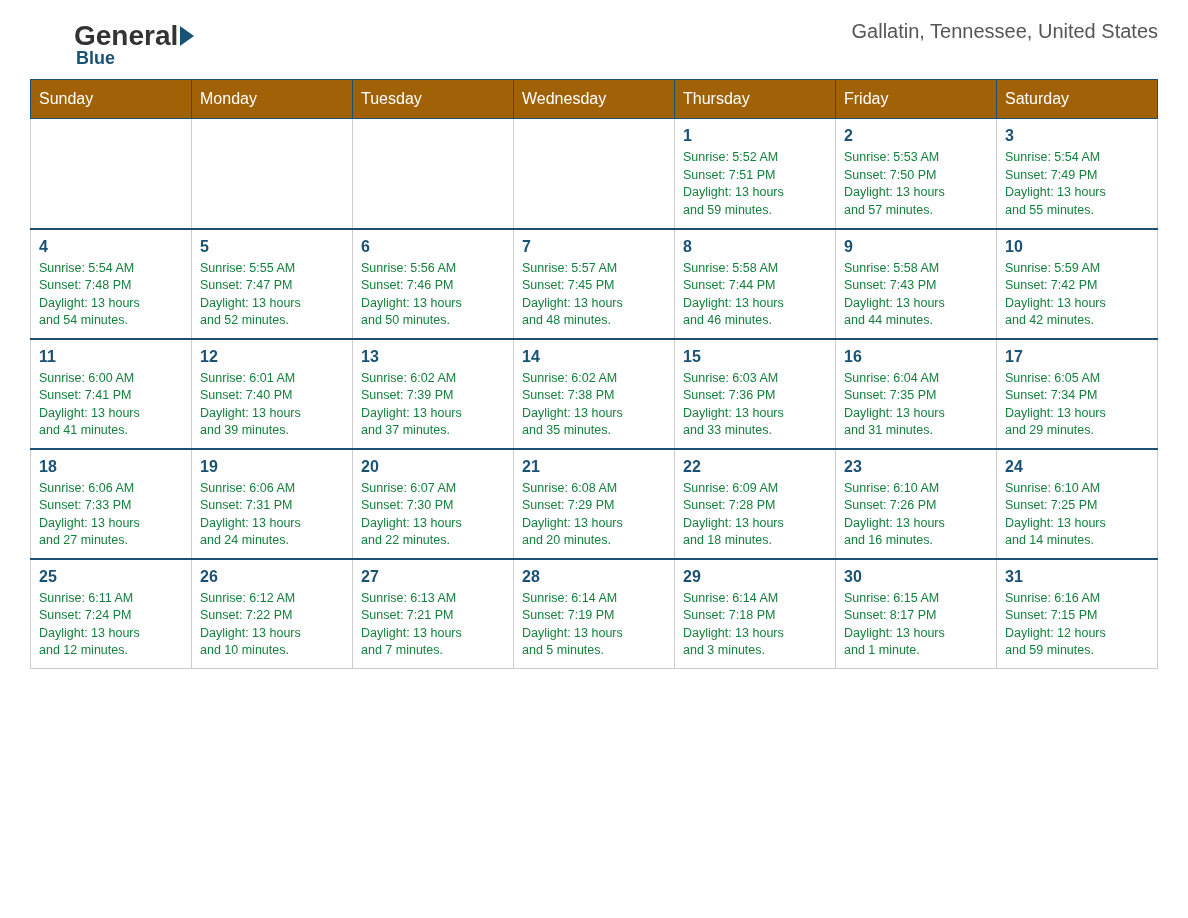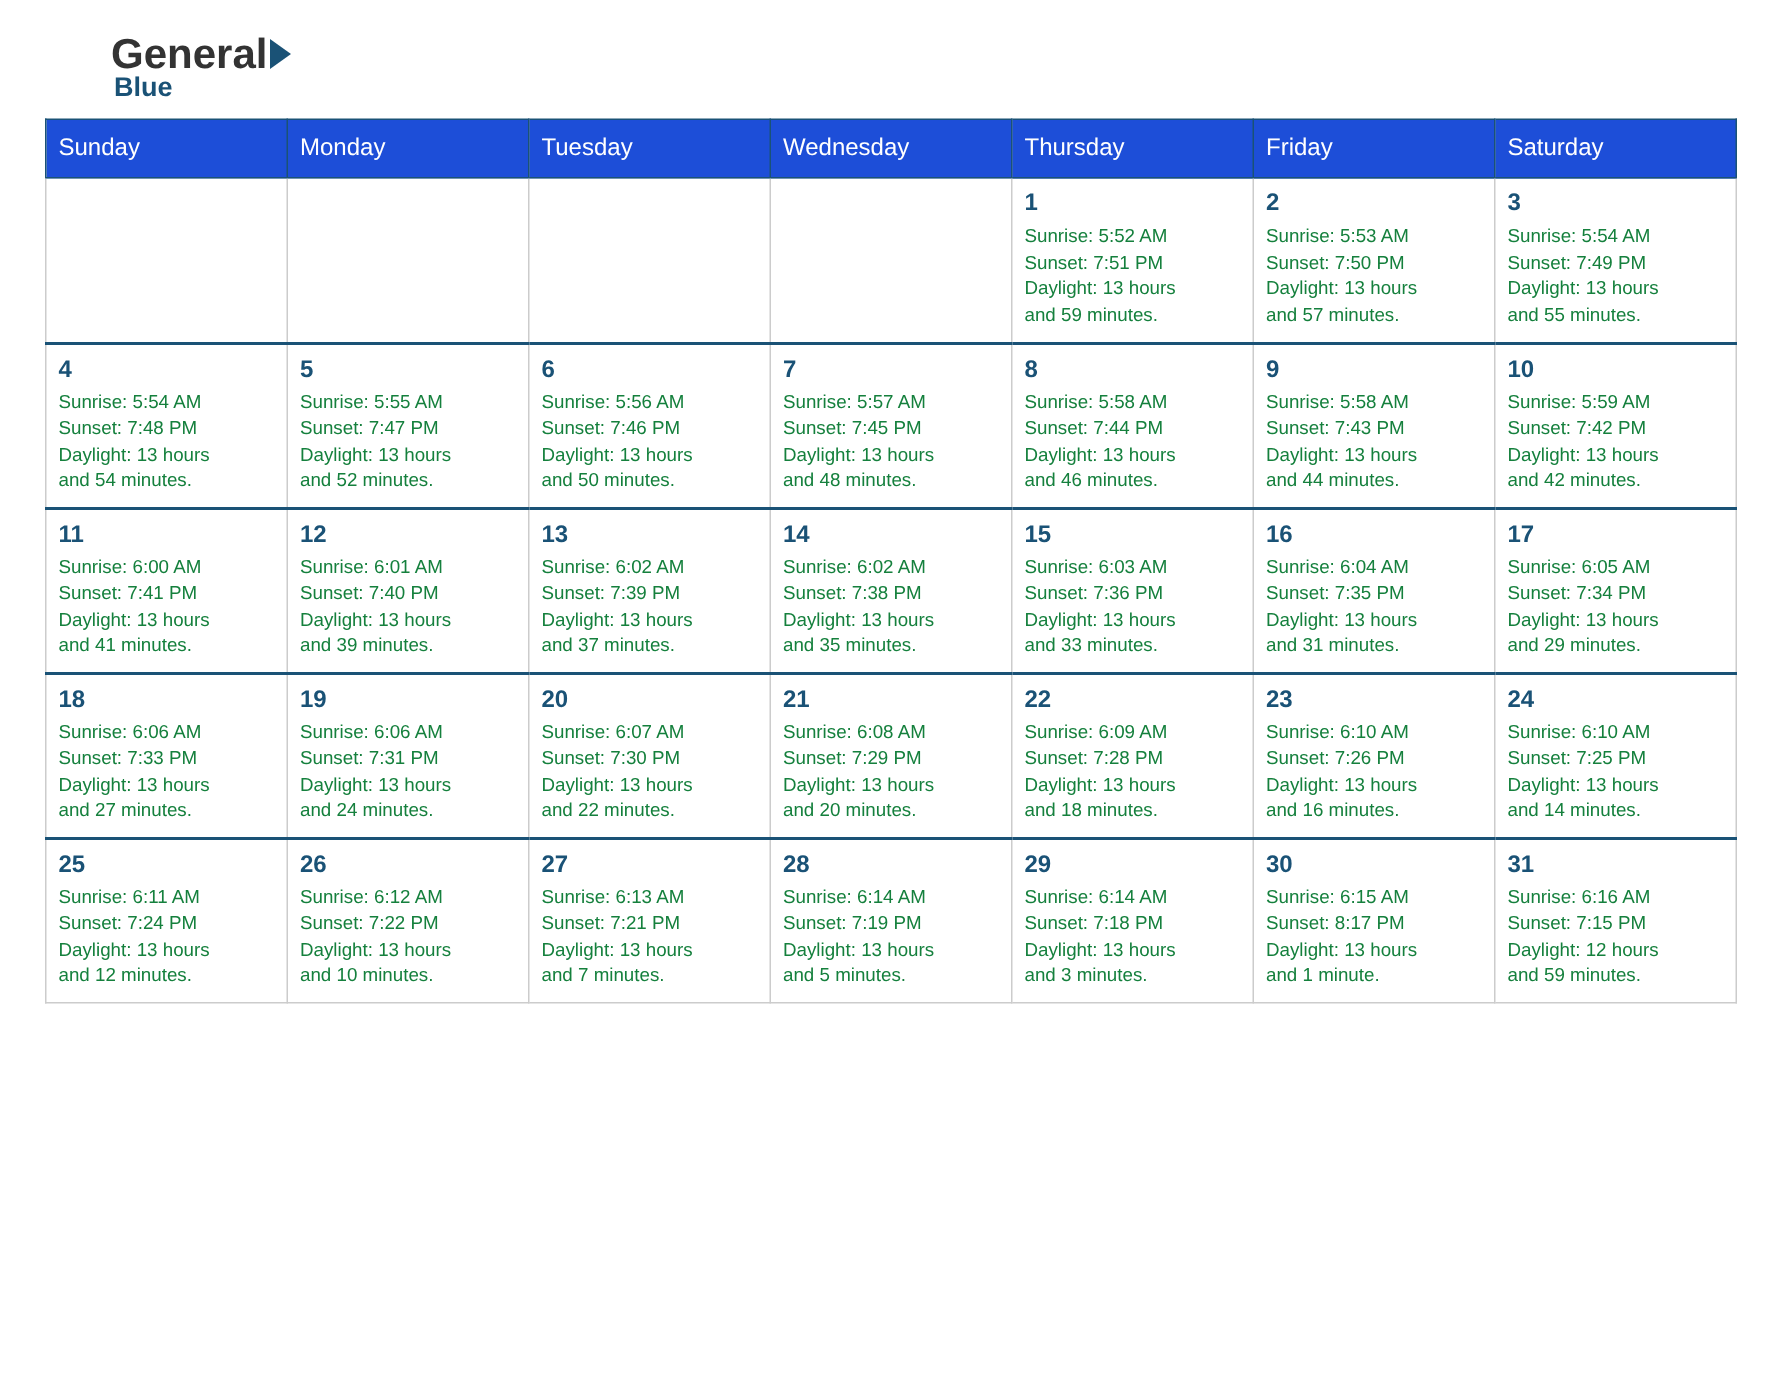--- a/index.html
+++ b/index.html
@@ -58,21 +58,21 @@
     .location {
       font-size: 20px;
       color: #555;
     }
     .calendar {
       width: 100%;
       border-collapse: collapse;
       margin-top: 10px;
     }
     .calendar th {
-      background-color: #1d4ed8;
+      background-color: #a16207;
       color: #fff;
       padding: 10px 8px;
       text-align: left;
       font-size: 16px;
       font-weight: normal;
       border: 1px solid #1a5276;
     }
     .calendar td {
       vertical-align: top;
       padding: 8px;
@@ -106,20 +106,21 @@
 
 <div class="header">
   <div class="logo">
     <div class="logo-text">
       <span class="logo-general">General</span>
       <span class="logo-arrow"></span>
     </div>
     <div class="logo-subtitle">Blue</div>
   </div>
   <div class="title-block">
+    <div class="location">Gallatin, Tennessee, United States</div>
   </div>
 </div>
 
 <table class="calendar">
   <thead>
     <tr>
     <th>Sunday</th>
         <th>Monday</th>
         <th>Tuesday</th>
         <th>Wednesday</th>

